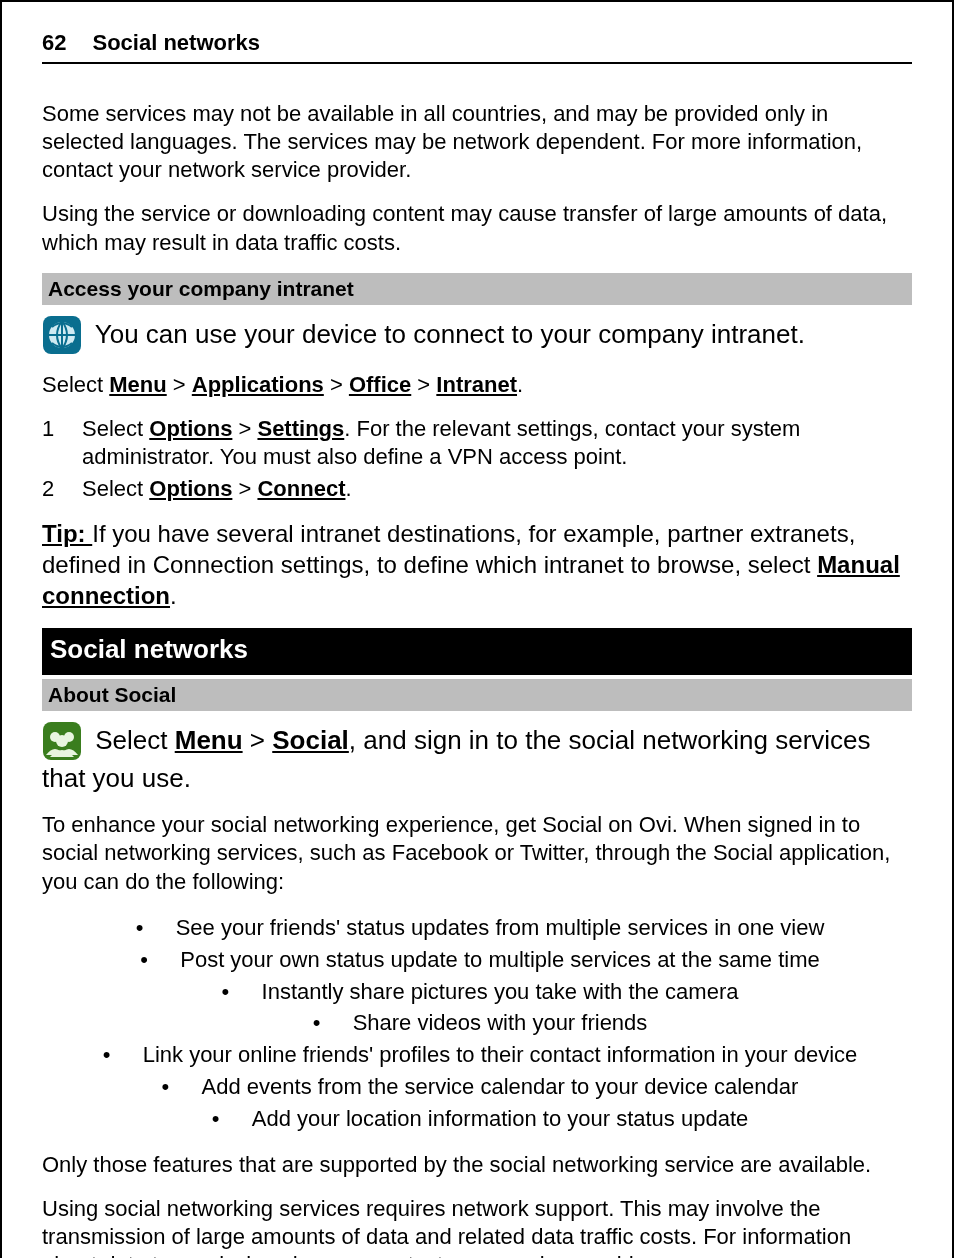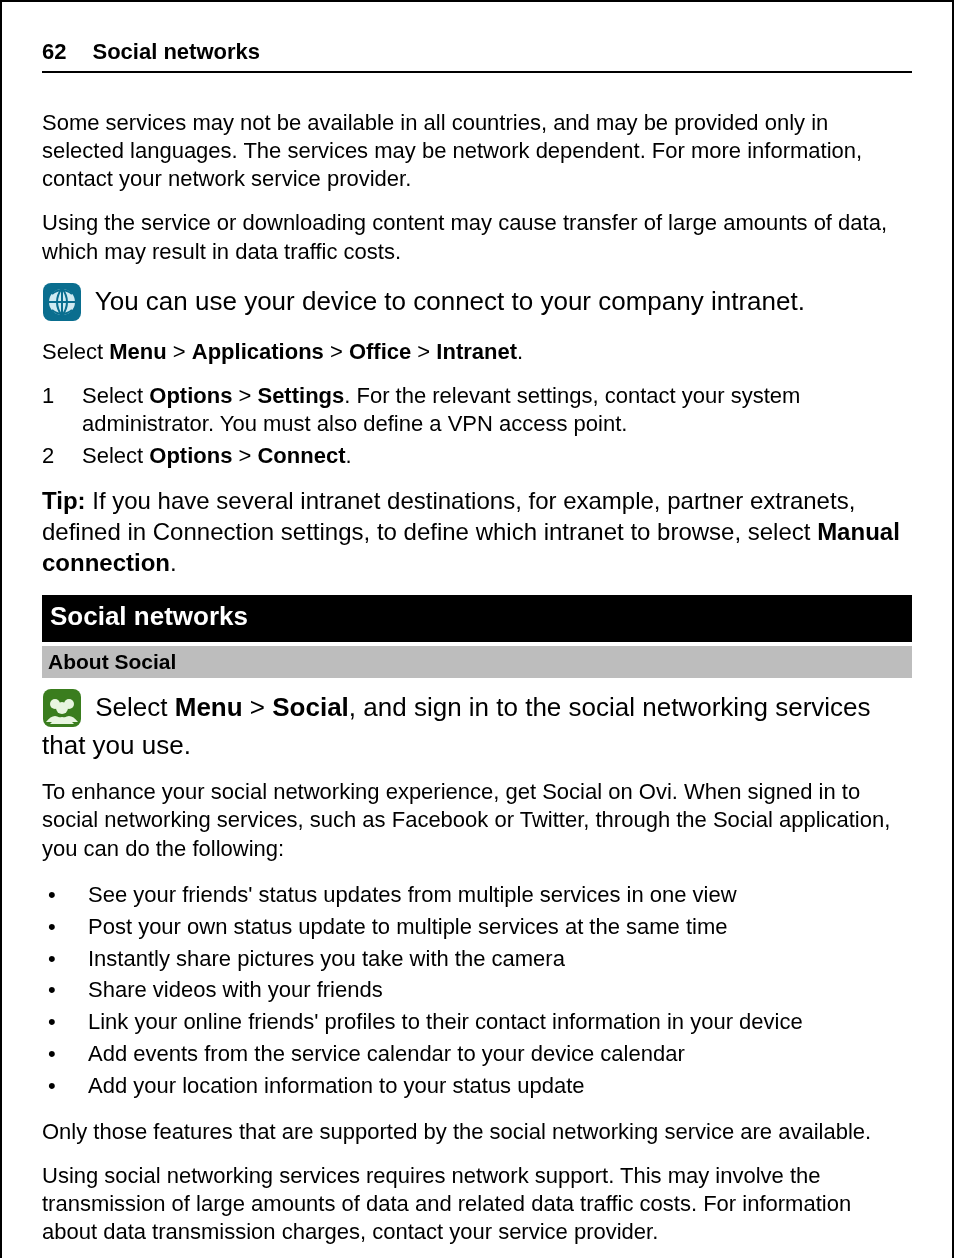--- a/index.html
+++ b/index.html
@@ -15,21 +15,20 @@
     display: flex;
     align-items: baseline;
     border-bottom: 2px solid #000;
     padding-bottom: 6px;
     margin-bottom: 36px;
   }
   .header-row .page-num {
     font-size: 22px;
     font-weight: 700;
     margin-right: 26px;
-    margin-top: 9px;
   }
   .header-row .page-title {
     font-size: 22px;
     font-weight: 700;
   }
   .body-text {
     font-size: 22px;
     line-height: 1.28;
     margin-bottom: 16px;
   }
@@ -54,21 +53,21 @@
     width: 40px;
     height: 40px;
     margin-right: 6px;
   }
   .with-icon {
     font-size: 26px;
     line-height: 1.28;
     margin-bottom: 16px;
   }
   .with-icon .text { vertical-align: middle; }
-  .bold { font-weight: 700; }
+  .bold { font-weight: 700; text-decoration: underline; }
   ol.numbered {
     list-style: none;
     counter-reset: item;
     margin: 0 0 16px 0;
   }
   ol.numbered li {
     counter-increment: item;
     font-size: 22px;
     line-height: 1.28;
     display: flex;
@@ -80,20 +79,21 @@
     font-size: 22px;
   }
   ul.bullets {
     list-style: none;
     margin: 0 0 16px 0;
   }
   ul.bullets li {
     font-size: 22px;
     line-height: 1.45;
     display: flex;
+    justify-content: center;
   }
   ul.bullets li::before {
     content: "•";
     min-width: 40px;
     text-align: left;
     font-size: 22px;
     padding-left: 6px;
   }
   .tip { font-size: 24px; line-height: 1.28; margin-bottom: 16px; }
 </style>
@@ -103,20 +103,21 @@
 <div class="page">
 
   <div class="header-row">
     <span class="page-num">62</span>
     <span class="page-title">Social networks</span>
   </div>
 
   <p class="body-text">Some services may not be available in all countries, and may be provided only in selected languages. The services may be network dependent. For more information, contact your network service provider.</p>
   <p class="body-text">Using the service or downloading content may cause transfer of large amounts of data, which may result in data traffic costs.</p>
 
+  <div class="section-bar">Access your company intranet</div>
 
   <p class="with-icon">
     <span class="icon">
       <svg viewBox="0 0 40 40">
         <rect x="1" y="1" width="38" height="38" rx="8" fill="#0a6e8f"></rect>
         <circle cx="20" cy="20" r="14" fill="#cfeaf2" stroke="#0a6e8f" stroke-width="2"></circle>
         <path d="M6 20 H34 M20 6 V34 M10 12 Q20 4 30 12 M10 28 Q20 36 30 28" stroke="#0a6e8f" stroke-width="2" fill="none"></path>
         <path d="M20 6 Q10 20 20 34 Q30 20 20 6" stroke="#0a6e8f" stroke-width="2" fill="none"></path>
       </svg>
     </span><span class="text"> You can use your device to connect to your company intranet.</span>

